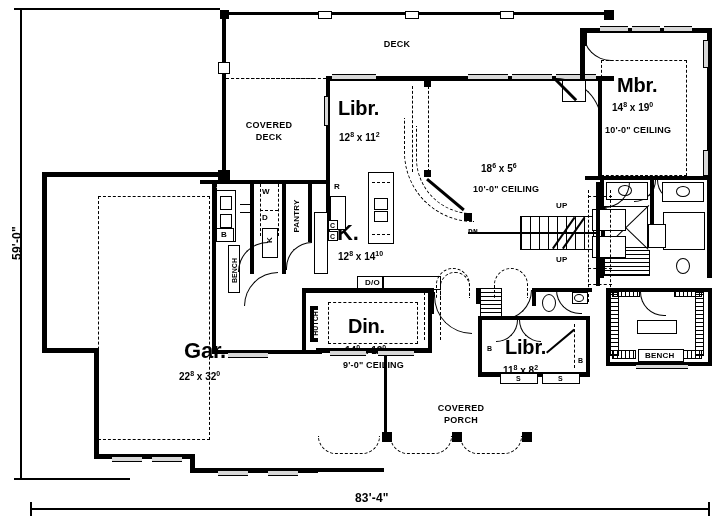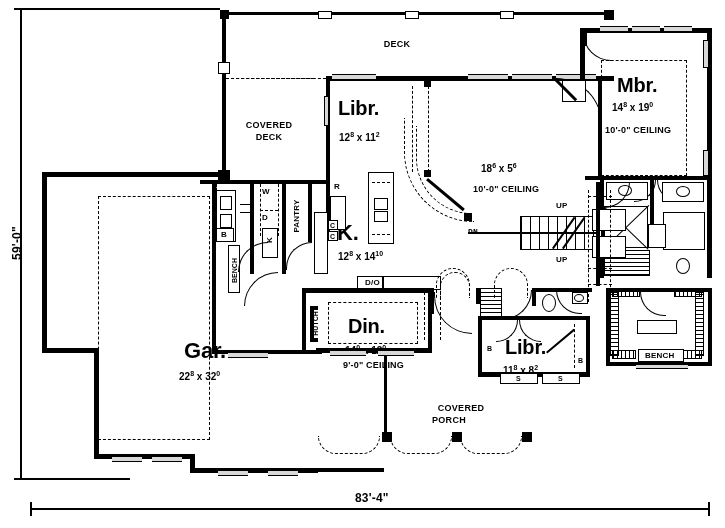--- a/index.html
+++ b/index.html
@@ -308,21 +308,21 @@
   <div class="boxf" style="left:500px;top:373px;width:38px;height:11px;"></div>
   <div class="boxf" style="left:542px;top:373px;width:38px;height:11px;"></div>
   <div class="lbl tiny2" style="left:516px;top:375px;">S</div>
   <div class="lbl tiny2" style="left:558px;top:375px;">S</div>
   <div class="arcq" style="left:496px;top:320px;width:22px;height:22px;border-radius:0 0 22px 0;border-top:none;border-left:none;"></div>
   <div class="arcq" style="left:519px;top:320px;width:22px;height:22px;border-radius:0 0 0 22px;border-top:none;border-right:none;"></div>
   <div class="thin" style="left:546px;top:352px;width:36px;height:2px;transform:rotate(-40deg);transform-origin:0 0;"></div>
   <div class="dash-v" style="left:574px;top:324px;height:44px;"></div>
 
   <div class="lbl deck-lbl" style="left:432px;top:404px;width:58px;">COVERED</div>
-  <div class="lbl deck-lbl" style="left:420px;top:416px;width:58px;">PORCH</div>
+  <div class="lbl deck-lbl" style="left:432px;top:416px;width:58px;">PORCH</div>
   <div class="thin" style="left:384px;top:356px;width:3px;height:84px;"></div>
   <div class="sq" style="left:382px;top:432px;width:10px;height:10px;"></div>
   <div class="sq" style="left:452px;top:432px;width:10px;height:10px;"></div>
   <div class="sq" style="left:522px;top:432px;width:10px;height:10px;"></div>
   <div class="darc" style="left:390px;top:436px;width:62px;height:18px;border-radius:0 0 62px 62px;border-top:none;"></div>
   <div class="darc" style="left:460px;top:436px;width:62px;height:18px;border-radius:0 0 62px 62px;border-top:none;"></div>
   <div class="darc" style="left:318px;top:436px;width:62px;height:18px;border-radius:0 0 62px 62px;border-top:none;"></div>
 
   <div class="darc" style="left:440px;top:272px;width:30px;height:26px;border-radius:30px 30px 0 0;border-bottom:none;"></div>
 

